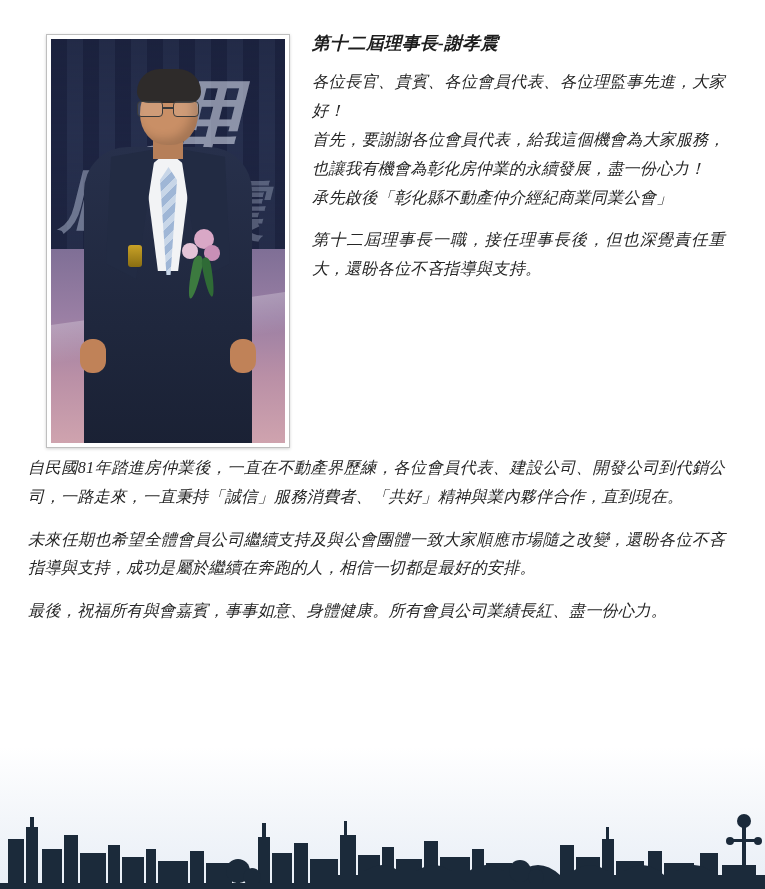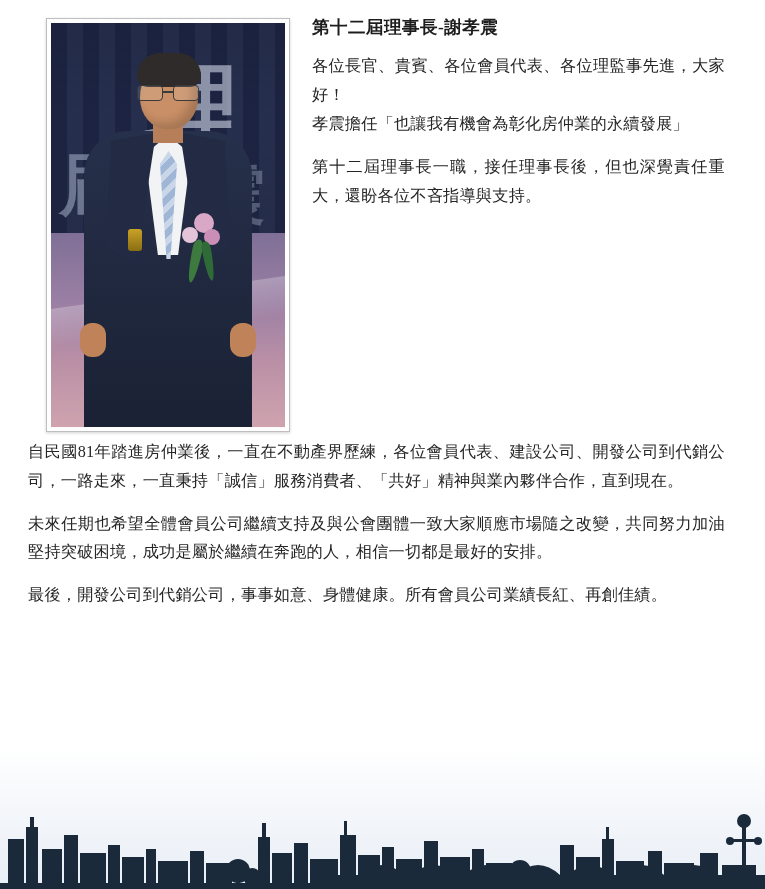--- a/index.html
+++ b/index.html
@@ -14,22 +14,23 @@
     color: #231f20;
     overflow: hidden;
     position: relative;
   }
 
   .page {
     position: relative;
     width: 765px;
     height: 889px;
     box-sizing: border-box;
-    padding: 14px 28px 0 28px;
+    padding: 30px 28px 0 28px;
     background: linear-gradient(to bottom, #ffffff 0%, #ffffff 84%, #f3f6fa 92%, #e8eef6 100%);
+    font-style: italic;
   }
 
   
   .portrait-wrap {
     float: left;
     width: 244px;
     margin: 4px 22px 6px 18px;
     background: #ffffff;
     padding: 4px;
     border: 1px solid #bfbfbf;
@@ -264,26 +265,27 @@
         </div>
         <div class="hand-l"></div>
         <div class="hand-r"></div>
       </div>
     </div>
   </figure>
 
   <h1 class="title">第十二屆理事長-謝孝震</h1>
 
   <p class="body-text tight">各位長官、貴賓、各位會員代表、各位理監事先進，大家好！</p>
-  <p class="body-text">孝震擔任「也讓我有機會為彰化房仲業的永續發展」</p>
+  <p class="body-text tight">首先，要謝謝各位會員代表，給我這個機會為大家服務，也讓我有機會為彰化房仲業的永續發展，盡一份心力！</p>
+  <p class="body-text">承先啟後「彰化縣不動產仲介經紀商業同業公會」</p>
   <p class="body-text">第十二屆理事長一職，接任理事長後，但也深覺責任重大，還盼各位不吝指導與支持。</p>
   <div class="clear"></div>
   <p class="body-text">自民國81年踏進房仲業後，一直在不動產界歷練，各位會員代表、建設公司、開發公司到代銷公司，一路走來，一直秉持「誠信」服務消費者、「共好」精神與業內夥伴合作，直到現在。</p>
-  <p class="body-text">未來任期也希望全體會員公司繼續支持及與公會團體一致大家順應市場隨之改變，共同努力加油堅持突破困境，成功是屬於繼續在奔跑的人，相信一切都是最好的安排。</p>
-  <p class="body-text">最後，開發公司到代銷公司，事事如意、身體健康。所有會員公司業績長紅、再創佳績。</p>
+  <p class="body-text">未來任期也希望全體會員公司繼續支持及與公會團體一致大家順應市場隨之改變，還盼各位不吝指導與支持，成功是屬於繼續在奔跑的人，相信一切都是最好的安排。</p>
+  <p class="body-text">最後，祝福所有與會嘉賓，事事如意、身體健康。所有會員公司業績長紅、盡一份心力。</p>
 
   <div class="skyline">
     <svg width="765" height="110" viewBox="0 0 765 110" xmlns="http://www.w3.org/2000/svg" aria-hidden="true">
       <g fill="#1b2a3a">
 
         <rect x="8" y="60" width="16" height="50"></rect>
         <rect x="26" y="48" width="12" height="62"></rect>
         <rect x="30" y="38" width="4" height="12"></rect>
         <rect x="42" y="70" width="20" height="40"></rect>
         <rect x="64" y="56" width="14" height="54"></rect>

